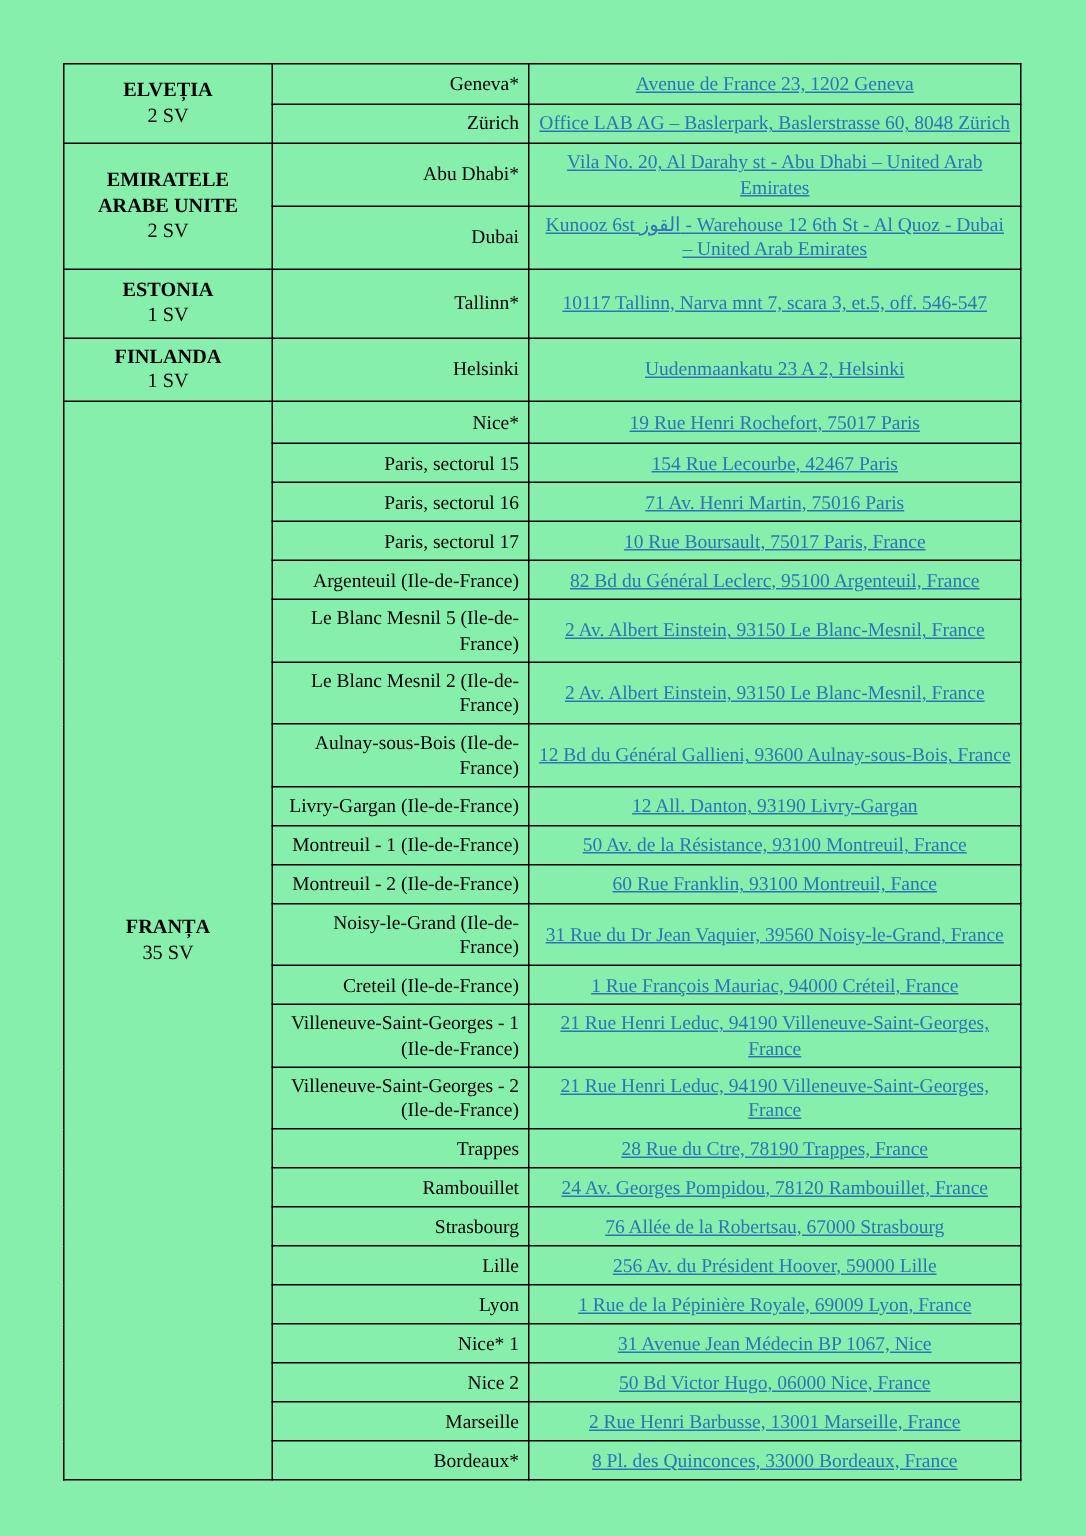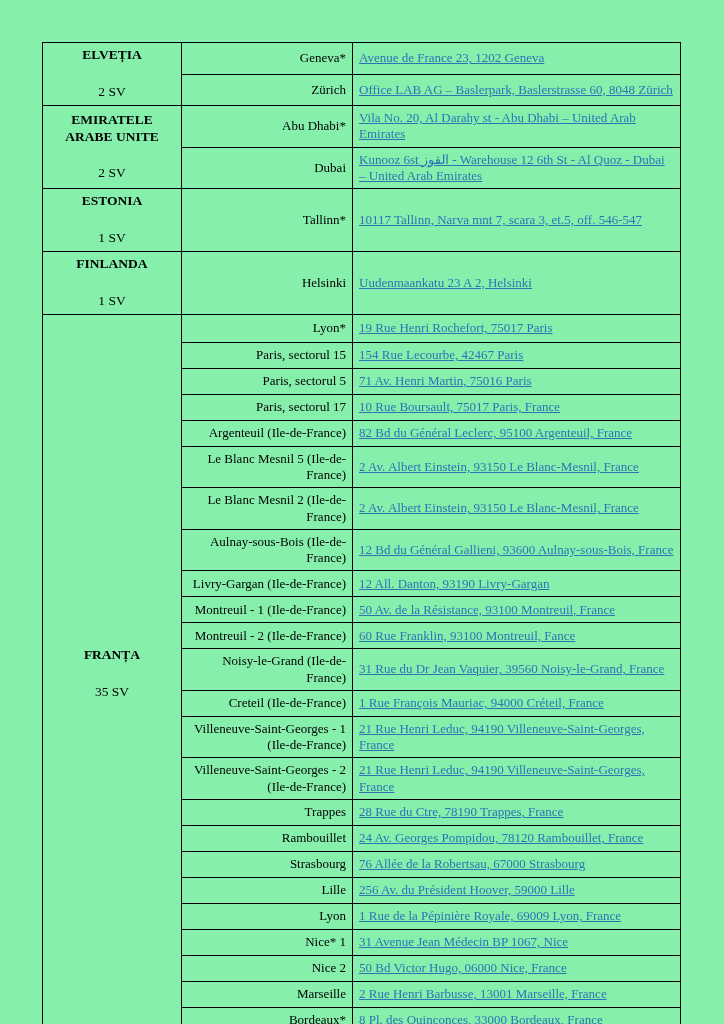--- a/index.html
+++ b/index.html
@@ -37,26 +37,26 @@
   }
   td.country-cell {
     text-align: center;
   }
   .country-name {
     font-weight: bold;
     font-size: 13.5px;
   }
   .country-sv {
     font-size: 13.5px;
-    margin-top: 20px;
   }
   td.city-cell {
     text-align: right;
   }
   td.address-cell {
+    text-align: center;
   }
   a.address-link {
     color: #2E74B5;
     text-decoration: underline;
     cursor: pointer;
   }
   
   tbody tr:nth-child(1) > td { height: 27px; }
   tbody tr:nth-child(3) > td { height: 42px; }
   tbody tr:nth-child(5) > td { height: 46px; }
@@ -112,29 +112,29 @@
             <div class="country-sv">1 SV</div>
           </td>
           <td class="city-cell">Helsinki</td>
           <td class="address-cell"><a class="address-link">Uudenmaankatu 23 A 2, Helsinki</a></td>
         </tr>
         <tr>
           <td class="country-cell" rowspan="24">
             <div class="country-name">FRANȚA</div>
             <div class="country-sv">35 SV</div>
           </td>
-          <td class="city-cell">Lyon*</td>
+          <td class="city-cell">Nice*</td>
           <td class="address-cell"><a class="address-link">19 Rue Henri Rochefort, 75017 Paris</a></td>
         </tr>
         <tr>
           <td class="city-cell">Paris, sectorul 15</td>
           <td class="address-cell"><a class="address-link">154 Rue Lecourbe, 42467 Paris</a></td>
         </tr>
         <tr>
-          <td class="city-cell">Paris, sectorul 5</td>
+          <td class="city-cell">Paris, sectorul 16</td>
           <td class="address-cell"><a class="address-link">71 Av. Henri Martin, 75016 Paris</a></td>
         </tr>
         <tr>
           <td class="city-cell">Paris, sectorul 17</td>
           <td class="address-cell"><a class="address-link">10 Rue Boursault, 75017 Paris, France</a></td>
         </tr>
         <tr>
           <td class="city-cell">Argenteuil (Ile-de-France)</td>
           <td class="address-cell"><a class="address-link">82 Bd du Général Leclerc, 95100 Argenteuil, France</a></td>
         </tr>

